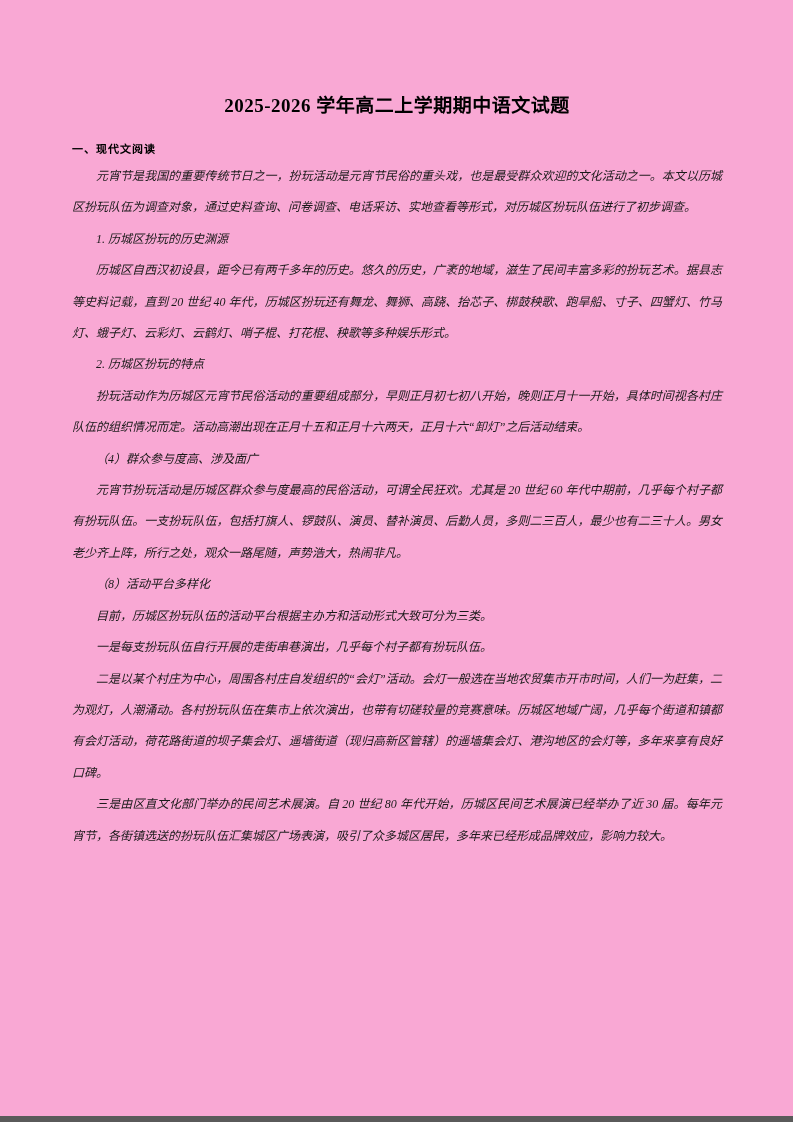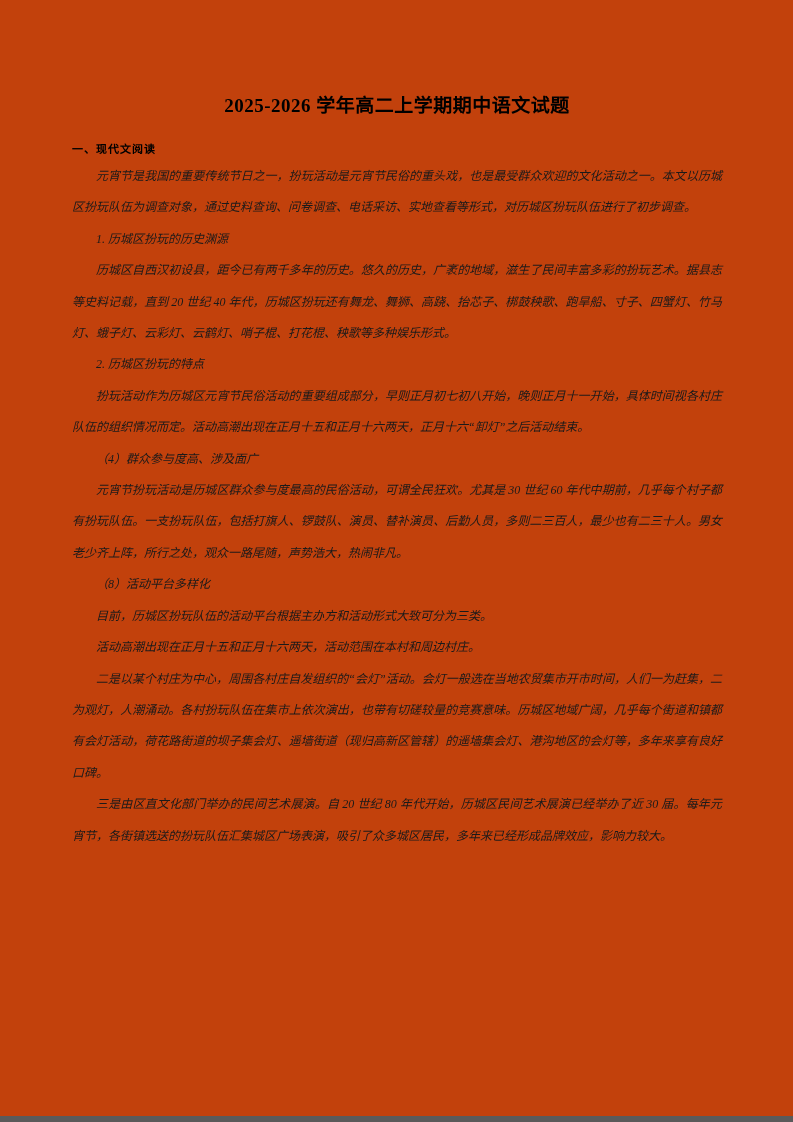--- a/index.html
+++ b/index.html
@@ -12,21 +12,21 @@
     height: 1122px;
     overflow: hidden;
     position: relative;
     color: #111111;
   }
   .page {
     position: absolute;
     top: 0; left: 0;
     width: 793px;
     height: 1122px;
-    background: #c2410c;
+    background: #f9a8d4;
     box-sizing: border-box;
     padding: 92px 71px 0 72px;
   }
   .doc-title {
     margin: 0;
     text-align: center;
     font-family: "Liberation Serif", "DejaVu Serif", serif;
     font-weight: 700;
     font-size: 19px;
     line-height: 27px;
@@ -82,23 +82,23 @@
   <h2 class="section-heading">一、现代文阅读</h2>
 
 
   <div class="passage">
     <p>元宵节是我国的重要传统节日之一，扮玩活动是元宵节民俗的重头戏，也是最受群众欢迎的文化活动之一。本文以历城区扮玩队伍为调查对象，通过史料查询、问卷调查、电话采访、实地查看等形式，对历城区扮玩队伍进行了初步调查。</p>
     <p>1. 历城区扮玩的历史渊源</p>
     <p>历城区自西汉初设县，距今已有两千多年的历史。悠久的历史，广袤的地域，滋生了民间丰富多彩的扮玩艺术。据县志等史料记载，直到 20 世纪 40 年代，历城区扮玩还有舞龙、舞狮、高跷、抬芯子、梆鼓秧歌、跑旱船、寸子、四蟹灯、竹马灯、蛾子灯、云彩灯、云鹤灯、哨子棍、打花棍、秧歌等多种娱乐形式。</p>
     <p>2. 历城区扮玩的特点</p>
     <p>扮玩活动作为历城区元宵节民俗活动的重要组成部分，早则正月初七初八开始，晚则正月十一开始，具体时间视各村庄队伍的组织情况而定。活动高潮出现在正月十五和正月十六两天，正月十六“卸灯”之后活动结束。</p>
     <p>（4）群众参与度高、涉及面广</p>
-    <p>元宵节扮玩活动是历城区群众参与度最高的民俗活动，可谓全民狂欢。尤其是 30 世纪 60 年代中期前，几乎每个村子都有扮玩队伍。一支扮玩队伍，包括打旗人、锣鼓队、演员、替补演员、后勤人员，多则二三百人，最少也有二三十人。男女老少齐上阵，所行之处，观众一路尾随，声势浩大，热闹非凡。</p>
+    <p>元宵节扮玩活动是历城区群众参与度最高的民俗活动，可谓全民狂欢。尤其是 20 世纪 60 年代中期前，几乎每个村子都有扮玩队伍。一支扮玩队伍，包括打旗人、锣鼓队、演员、替补演员、后勤人员，多则二三百人，最少也有二三十人。男女老少齐上阵，所行之处，观众一路尾随，声势浩大，热闹非凡。</p>
     <p>（8）活动平台多样化</p>
     <p>目前，历城区扮玩队伍的活动平台根据主办方和活动形式大致可分为三类。</p>
-    <p>活动高潮出现在正月十五和正月十六两天，活动范围在本村和周边村庄。</p>
+    <p>一是每支扮玩队伍自行开展的走街串巷演出，几乎每个村子都有扮玩队伍。</p>
     <p>二是以某个村庄为中心，周围各村庄自发组织的“会灯”活动。会灯一般选在当地农贸集市开市时间，人们一为赶集，二为观灯，人潮涌动。各村扮玩队伍在集市上依次演出，也带有切磋较量的竞赛意味。历城区地域广阔，几乎每个街道和镇都有会灯活动，荷花路街道的坝子集会灯、遥墙街道（现归高新区管辖）的遥墙集会灯、港沟地区的会灯等，多年来享有良好口碑。</p>
     <p>三是由区直文化部门举办的民间艺术展演。自 20 世纪 80 年代开始，历城区民间艺术展演已经举办了近 30 届。每年元宵节，各街镇选送的扮玩队伍汇集城区广场表演，吸引了众多城区居民，多年来已经形成品牌效应，影响力较大。</p>
   </div>
 
 </div>
 
 <div class="bottom-bar"></div>
 
 </body></html>

